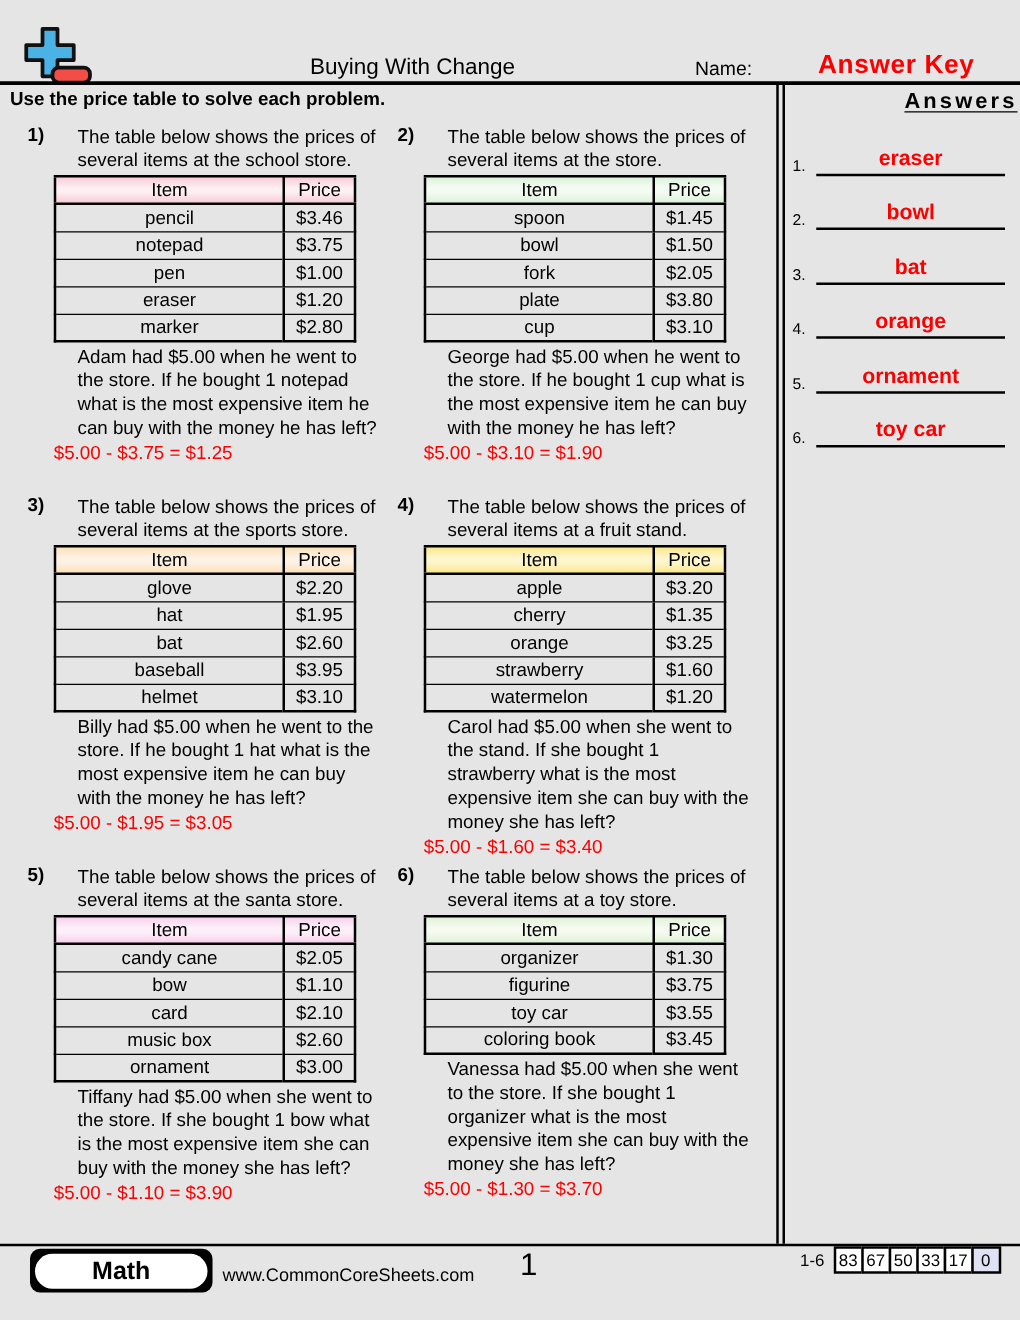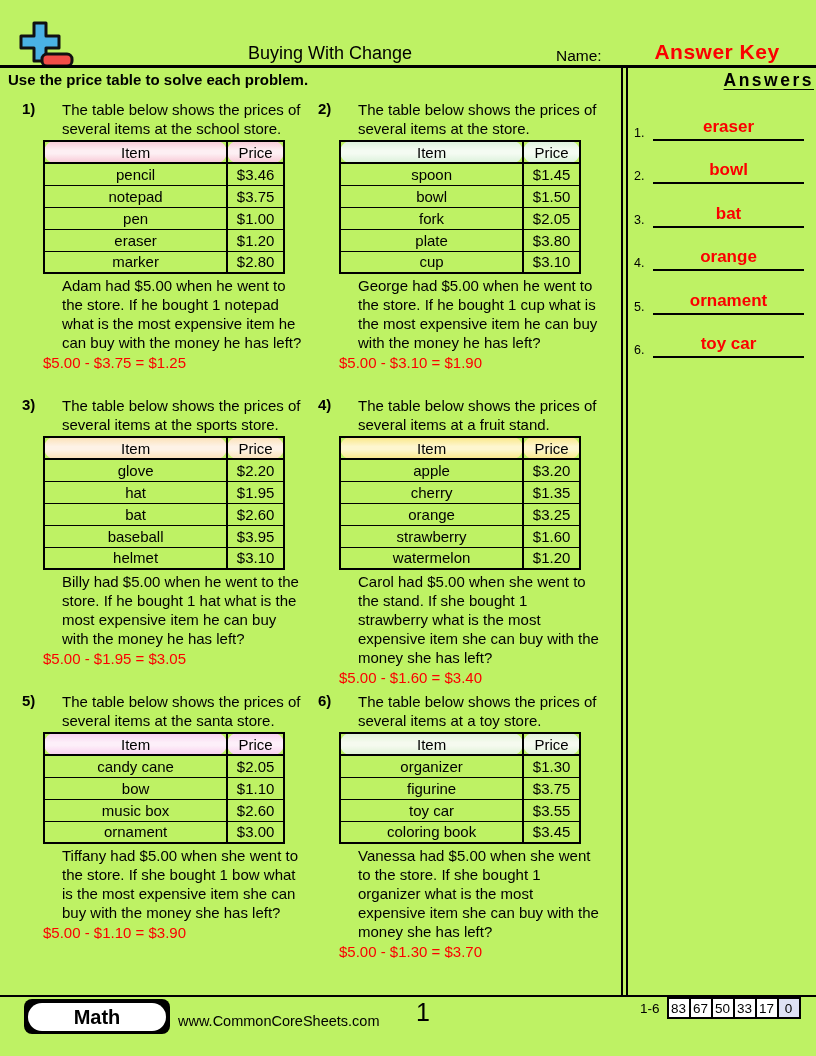--- a/index.html
+++ b/index.html
@@ -1,20 +1,20 @@
 <!DOCTYPE html>
 <html style="--red: #fb0000;"><head>
 <meta charset="utf-8">
 <style>
   :root { --red: #fb0000; }
   * { margin:0; padding:0; box-sizing:border-box; }
   html,body { background:#888; }
   .page {
     position:relative; width:816px; height:1056px; margin:0 auto;
-    background:#bef264; color:#000; overflow:hidden;
+    background:#e5e5e5; color:#000; overflow:hidden;
     font-family:"Liberation Sans","DejaVu Sans",sans-serif;
   }
 
   
   .logo { position:absolute; left:13px; top:20px; }
   .page-title { position:absolute; left:0; top:43px; width:660px; text-align:center; font-size:18px; }
   .name-label { position:absolute; left:556px; top:47px; font-size:15.5px; }
   .answer-key { position:absolute; left:618px; top:40px; width:198px; text-align:center;
                 color:var(--red); font-weight:bold; font-size:21px; letter-spacing:.5px; }
   .rule-top { position:absolute; left:0; top:65px; width:816px; height:3px; background:#000; }
@@ -38,21 +38,21 @@
   .pos-1 { left:0; top:0; }      .pos-2 { left:296px; top:0; }
   .pos-3 { left:0; top:296px; }  .pos-4 { left:296px; top:296px; }
   .pos-5 { left:0; top:592px; }  .pos-6 { left:296px; top:592px; }
   .pnum { font-weight:bold; font-size:15px; width:21px; flex:none; }
   .pbody { width:262px; }
   .intro, .question { font-size:15px; line-height:19px;margin-left:19px; }
   .price-table { border-collapse:collapse; width:242px; margin:2px 0 2px 0;
                  border:2px solid #000; font-size:15px; }
   .price-table th, .price-table td { border:1px solid #000; text-align:center;
                  height:22px; padding:0 2px; font-weight:normal; }
-  .price-table th { border-top:2px solid #000; border-bottom:2px solid #000;border-radius:11px; }
+  .price-table th { border-top:2px solid #000; border-bottom:2px solid #000; }
   .price-table th:first-child, .price-table td:first-child { width:185px; border-right:2px solid #000; }
   .price-table th:last-child, .price-table td:last-child { width:57px; }
   .equation { color:var(--red); font-size:15px; margin-top:2px; }
 
   
   .rule-bottom { position:absolute; left:0; top:995px; width:816px; height:2px; background:#000; }
   .math-badge { position:absolute; left:24px; top:999px; width:146px; height:35px;
                 background:#000; border-radius:8px; }
   .math-badge-inner { position:absolute; left:4px; right:4px; top:4px; bottom:3px;
                 background:#fff; border-radius:999px; display:flex; align-items:center;
@@ -255,20 +255,24 @@
           <tbody>
             <tr>
                 <td>candy cane</td>
                 <td>$2.05</td>
               </tr>
             <tr>
                 <td>bow</td>
                 <td>$1.10</td>
               </tr>
             <tr>
+                <td>card</td>
+                <td>$2.10</td>
+              </tr>
+            <tr>
                 <td>music box</td>
                 <td>$2.60</td>
               </tr>
             <tr>
                 <td>ornament</td>
                 <td>$3.00</td>
               </tr>
           </tbody>
         </table>
         <div class="question">Tiffany had $5.00 when she went to the store. If she bought 1 bow what is the most expensive item she can buy with the money she has left?</div>

